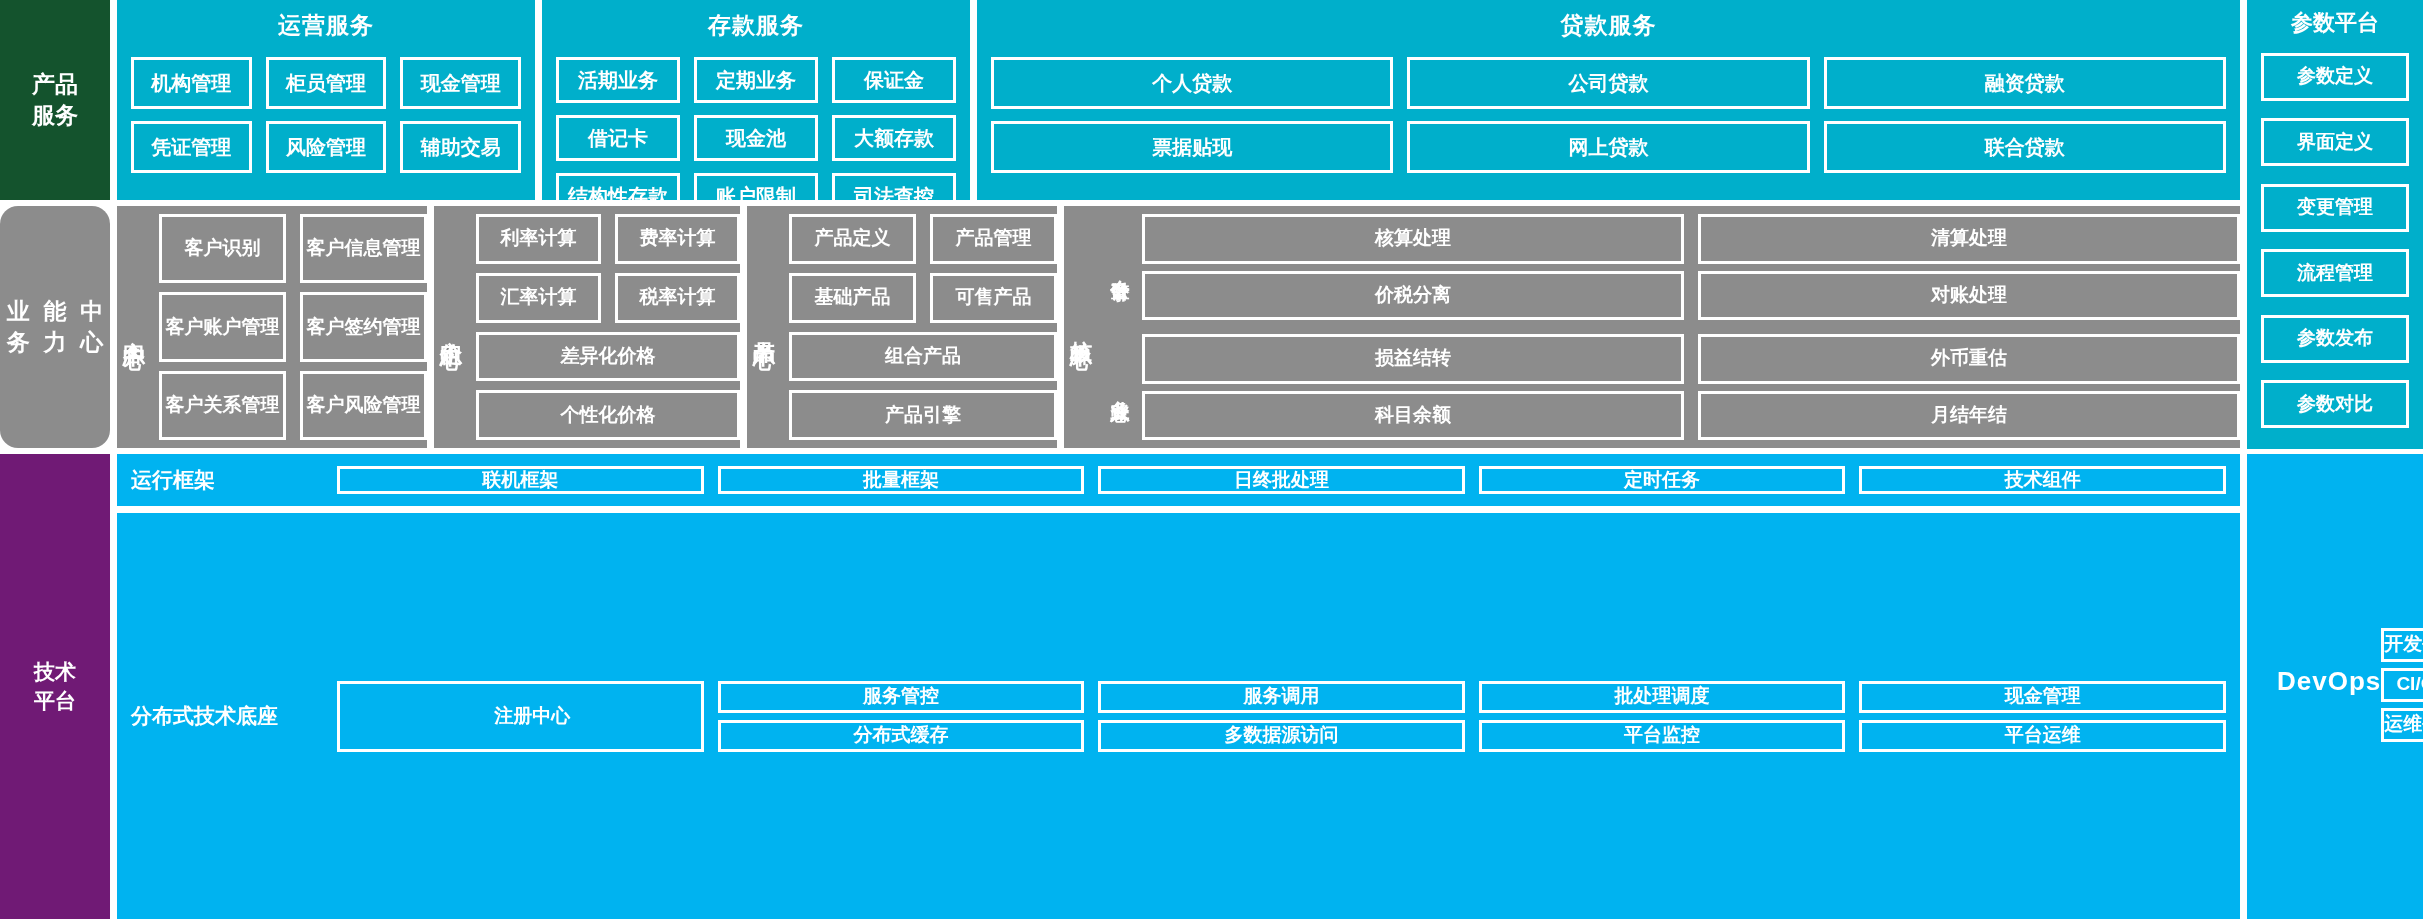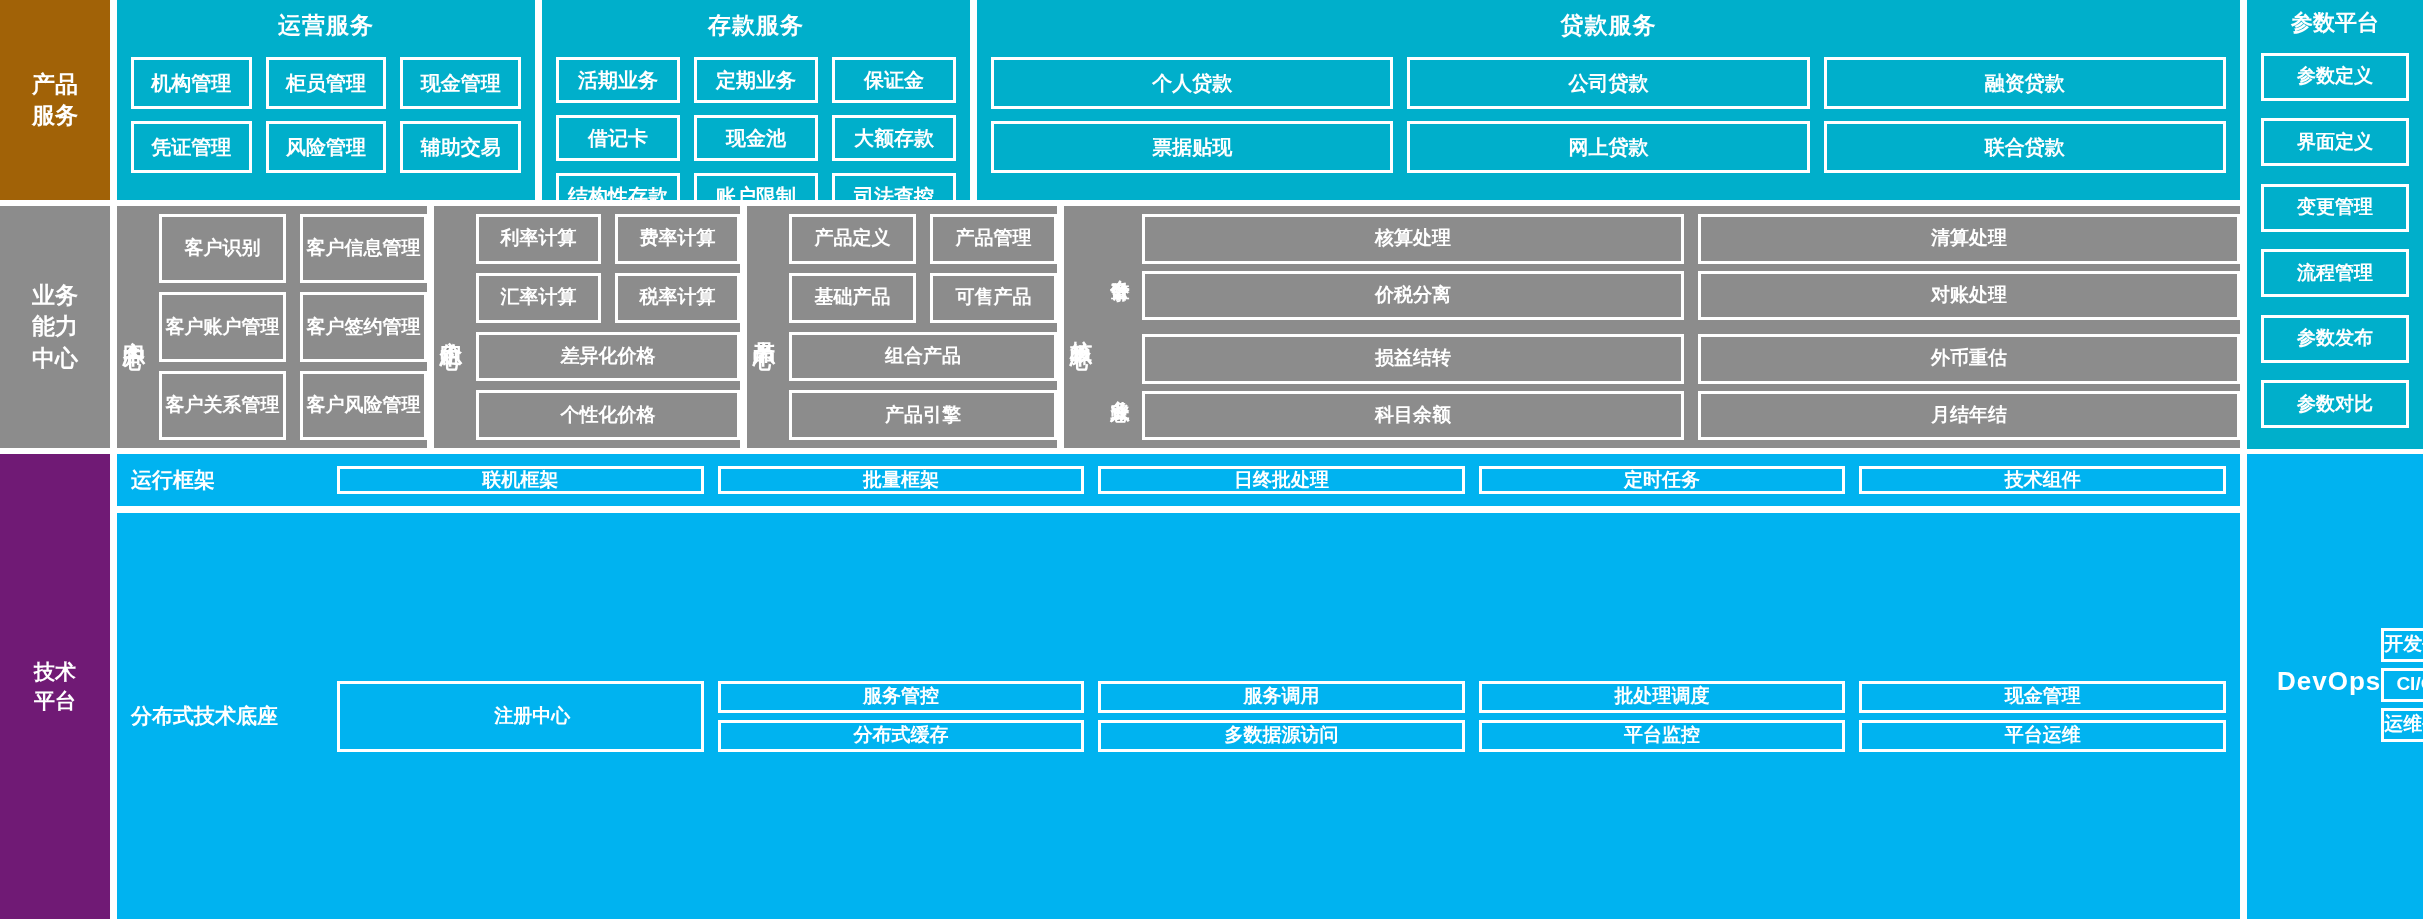--- a/index.html
+++ b/index.html
@@ -24,21 +24,21 @@
   .vlabel {
     color: #ffffff; font-weight: bold; text-align: center;
     writing-mode: vertical-rl; text-orientation: upright;
     letter-spacing: 2px;
     display: flex; align-items: center; justify-content: center;
   }
 
   
   .row1 { display: flex; gap: 7px; height: 200px; }
   .leftcap {
-    background: #a16207; color: #fff; font-weight: bold; font-size: 23px;
+    background: #14532d; color: #fff; font-weight: bold; font-size: 23px;
     width: 110px; display: flex; align-items: center; justify-content: center;
     text-align: center; line-height: 1.35; flex: none;
   }
   .svc-panel { background: #00AFCB; padding: 10px 14px 12px 14px; display: flex; flex-direction: column; }
   .svc-title { color: #fff; font-size: 23px; font-weight: bold; text-align: center; margin-bottom: 16px; letter-spacing: 1px; }
   .svc-grid { display: grid; grid-template-columns: repeat(3, 1fr); gap: 12px 14px; flex: 1; }
   .svc-grid .tile { font-size: 20px; }
 
   #ops-panel { flex: 0 0 418px; }
   #dep-panel { flex: 0 0 428px; }
@@ -154,21 +154,21 @@
           <div class="tile">流程管理</div>
           <div class="tile">参数发布</div>
           <div class="tile">参数对比</div>
         </div>
       </div>
     </div>
   </div>
 
   <div class="row2">
 
-    <div class="leftcap gray" id="cap-business" style="flex-direction: column;">
+    <div class="leftcap gray" id="cap-business" style="flex-direction: row; border-radius: 18px;">
         <div>业务</div>
         <div>能力</div>
         <div>中心</div>
       </div>
 
     <div class="center-panel" id="cust-center">
       <div class="vlabel">客户中心</div>
       <div class="center-body">
         <div class="crow">
           <div class="tile">客户识别</div>

